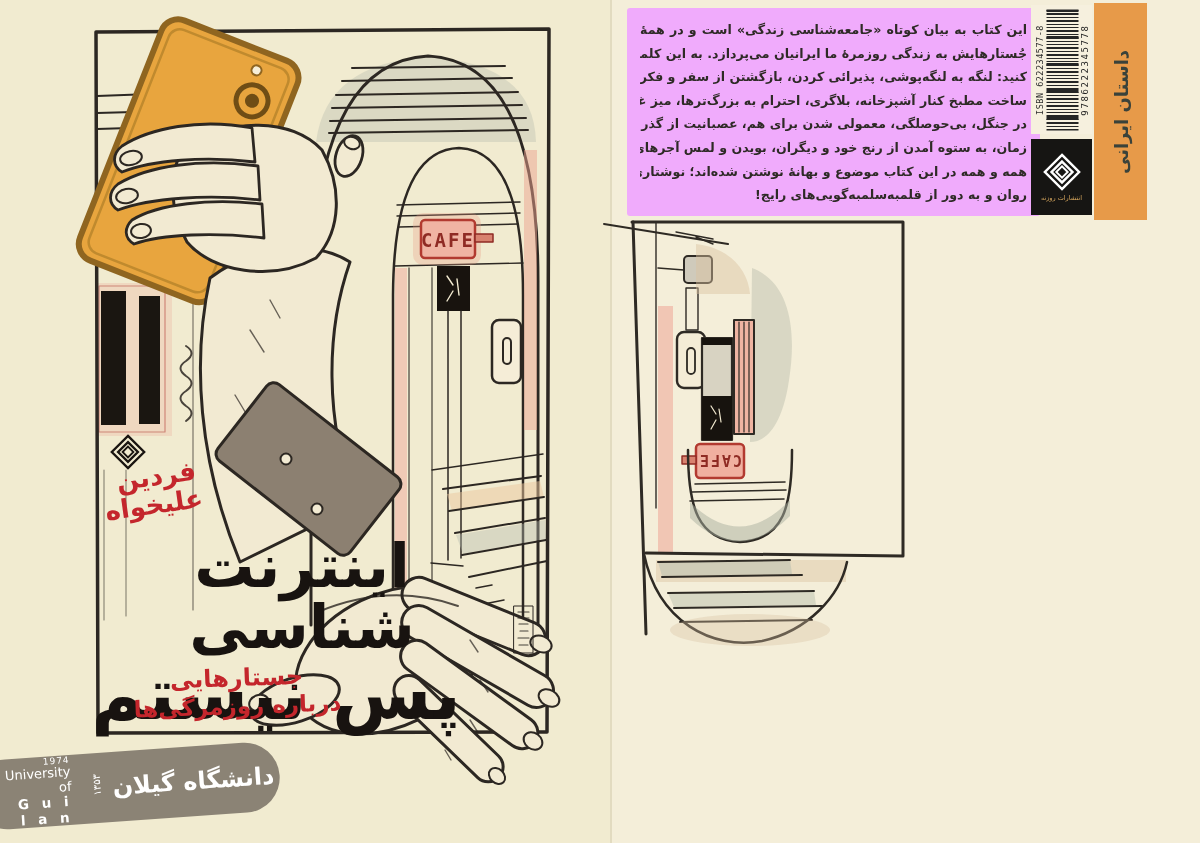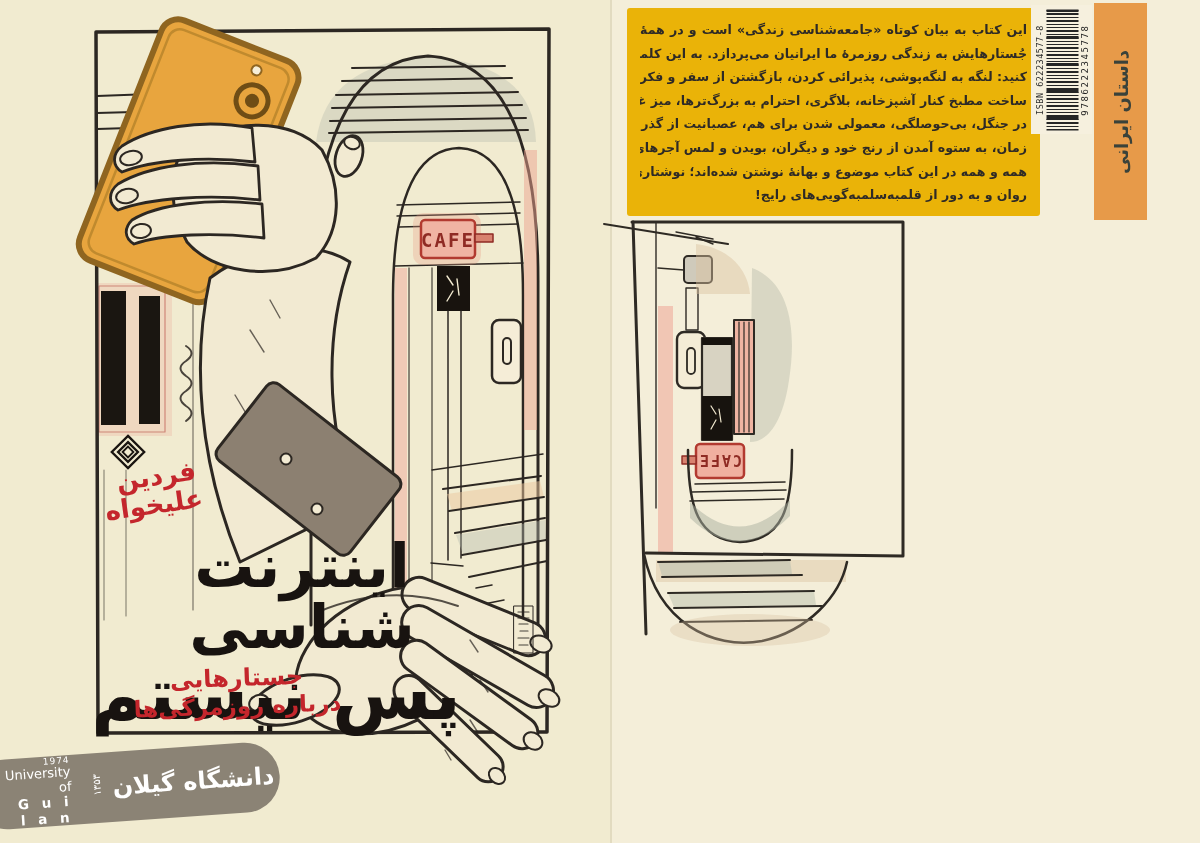--- a/index.html
+++ b/index.html
@@ -22,21 +22,21 @@
   .title .t1{font-size:60px;}
   .title .t2{font-size:72px;transform:translateX(-26px);}
   .subtitle{position:absolute;left:112px;top:664px;width:250px;direction:rtl;text-align:center;
             color:#c4262c;font-weight:bold;transform:rotate(-2deg);line-height:1.2;}
   .subtitle .s1{font-size:24px;}
   .subtitle .s2{font-size:23px;}
   .pub-mark-front{position:absolute;left:110px;top:434px;}
 
   
   .blurb{position:absolute;left:627px;top:8px;width:413px;height:208px;box-sizing:border-box;
-         background:#eab308;border-radius:3px;padding:10px 13px 8px 13px;direction:rtl;
+         background:#f0abfc;border-radius:3px;padding:10px 13px 8px 13px;direction:rtl;
          color:#2e2a26;font-weight:bold;font-size:12.6px;}
   .blurb .bline{line-height:23.6px;white-space:nowrap;overflow:hidden;
                 text-align:justify;text-align-last:justify;}
   .blurb .bline.last{text-align-last:right;}
 
   .barcode-panel{position:absolute;left:1031px;top:5px;width:61px;height:129px;background:#f6f0de;}
   .barcode-rot{position:absolute;left:50%;top:50%;width:121px;height:55px;
                transform:translate(-50%,-50%) rotate(-90deg);}
   .barcode-inner{display:flex;flex-direction:column;justify-content:space-between;width:121px;height:55px;}
   .isbn-text{font-family:"DejaVu Sans Mono",monospace;font-size:8.5px;letter-spacing:.5px;
@@ -219,20 +219,30 @@
   <div class="barcode-panel">
     <div class="barcode-rot">
       <div class="barcode-inner">
         <div class="isbn-text">ISBN 622234577-8</div>
         <div class="bars"></div>
         <div class="digits">9786222345778</div>
       </div>
     </div>
   </div>
 
+  <div class="pub-box">
+    <svg width="38" height="38" viewBox="0 0 40 40">
+      <g fill="none" stroke="#ffffff" stroke-width="2.6">
+        <path d="M20,2 L38,20 L20,38 L2,20 Z"></path>
+        <path d="M20,9 L31,20 L20,31 L9,20 Z"></path>
+        <path d="M14,20 L20,14 L26,20 L20,26 Z" stroke-width="2"></path>
+      </g>
+    </svg>
+    <div class="pub-name">انتشارات روزنه</div>
+  </div>
 
   <div class="category-strip">
     <span class="strip-text">داستان ایرانی</span>
   </div>
 
   <svg class="back-illustration" width="420" height="440" viewBox="0 0 420 440">
     <g stroke="#2e2a24" stroke-linecap="round" stroke-linejoin="round" fill="none">
       <path d="M4,14 L128,34" stroke-width="2"></path>
       <path d="M76,22 L113,29 M96,27 L113,34" stroke-width="1.4"></path>
       <path d="M56,12 L56,298" stroke-width="1.4"></path>

